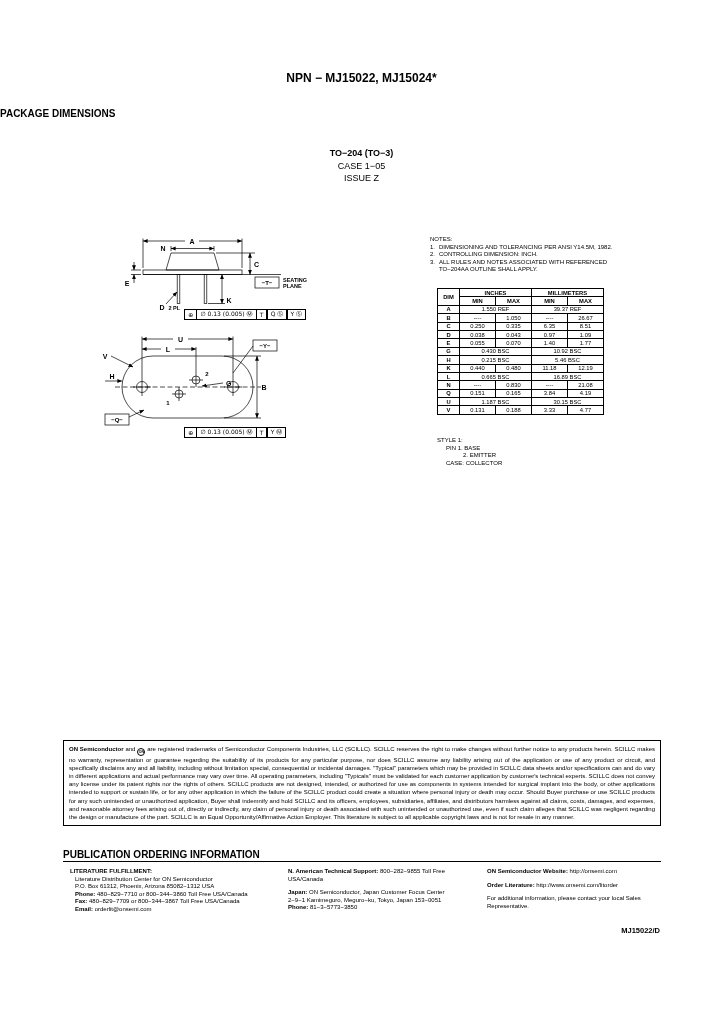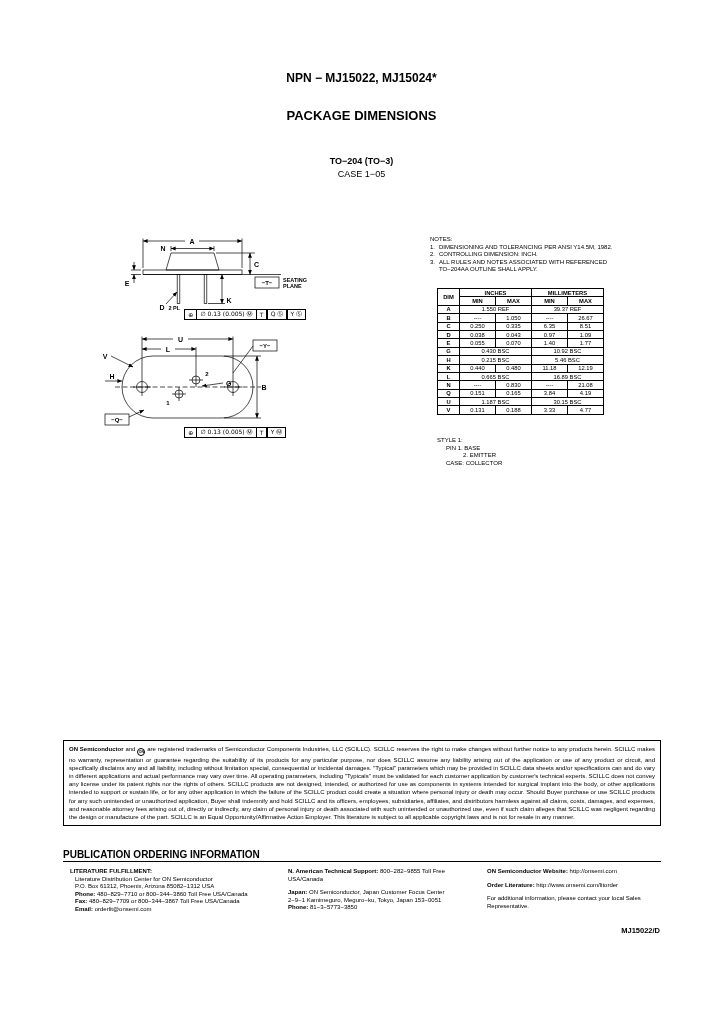--- a/index.html
+++ b/index.html
@@ -1,22 +1,22 @@
 <!DOCTYPE html>
 <html><head>
 <meta charset="utf-8">
 <style>
   * { margin:0; padding:0; box-sizing:border-box; }
   html,body { background:#fff; }
   body { font-family:"Liberation Sans","DejaVu Sans",sans-serif; color:#000; }
   .page { position:relative; width:723px; height:1024px; background:#fff; margin:0 auto; overflow:hidden;padding-left:28px; }
 
   .title { position:absolute; top:71px; left:0; width:100%; text-align:center; font-size:12px; font-weight:bold; }
-  .pkg-dim { position:absolute; top:108px; left:0; width:100%; text-align:center; font-size:13px; font-weight:bold; }
-  .case-block { position:absolute; top:147px; left:0; width:100%; text-align:center; font-size:9px; line-height:12.5px;margin-top:8px; }
+  .pkg-dim { position:absolute; top:108px; left:0; width:100%; font-size:10px; font-weight:bold; }
+  .case-block { position:absolute; top:147px; left:0; width:100%; text-align:center; font-size:9px; line-height:12.5px; }
   .case-block .pkg-name { font-weight:bold; }
 
   .drawing { position:absolute; left:85px; top:228px; width:290px; height:225px; }
   .drawing svg { position:absolute; left:0; top:0; }
   .drawing svg text { font-family:"Liberation Sans","DejaVu Sans",sans-serif; }
 
   .fcf { position:absolute; display:flex; font-size:6px; font-family:"DejaVu Sans","Liberation Sans",sans-serif; }
   .fcf .cell { border:0.8px solid #000; margin-left:-0.8px; padding:0 3px; height:11px; display:flex; align-items:center; white-space:nowrap; background:#fff; }
   #fcf1 { left:100px; top:81px; }
   #fcf2 { left:100px; top:199px; }
@@ -56,20 +56,21 @@
 <body>
 
 <div class="page">
 
   <div class="title">NPN − MJ15022, MJ15024*</div>
   <div class="pkg-dim">PACKAGE DIMENSIONS</div>
 
   <div class="case-block">
     <div class="pkg-name">TO−204 (TO−3)</div>
     <div>CASE 1−05</div>
+    <div>ISSUE Z</div>
   </div>
 
   <div class="drawing">
     <svg viewBox="0 0 290 225" width="290" height="225">
       <defs>
         <marker id="ah" viewBox="0 0 10 10" refX="9.5" refY="5" markerWidth="7" markerHeight="7" orient="auto-start-reverse">
           <path d="M0,1 L10,5 L0,9 z" fill="#000" stroke="none"></path>
         </marker>
       </defs>
       <g stroke="#000" stroke-width="0.7" fill="none">

